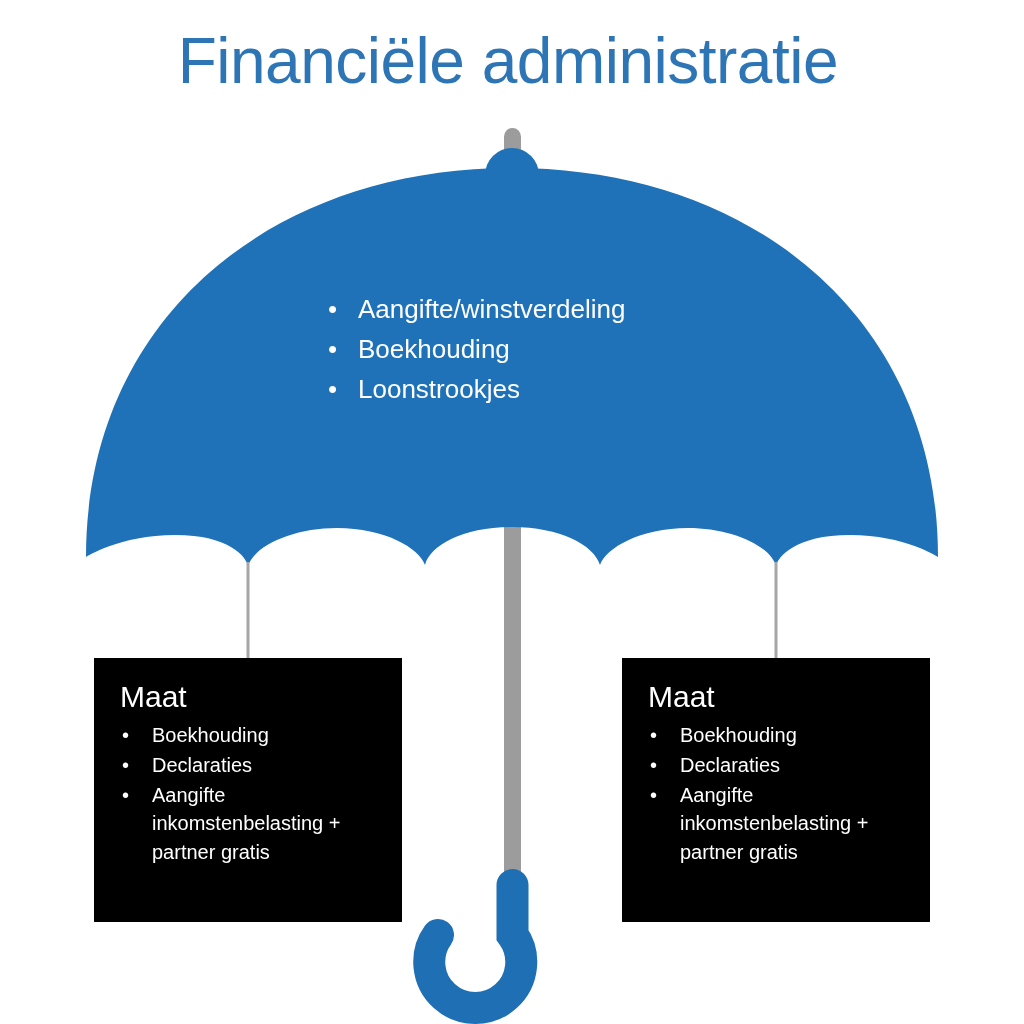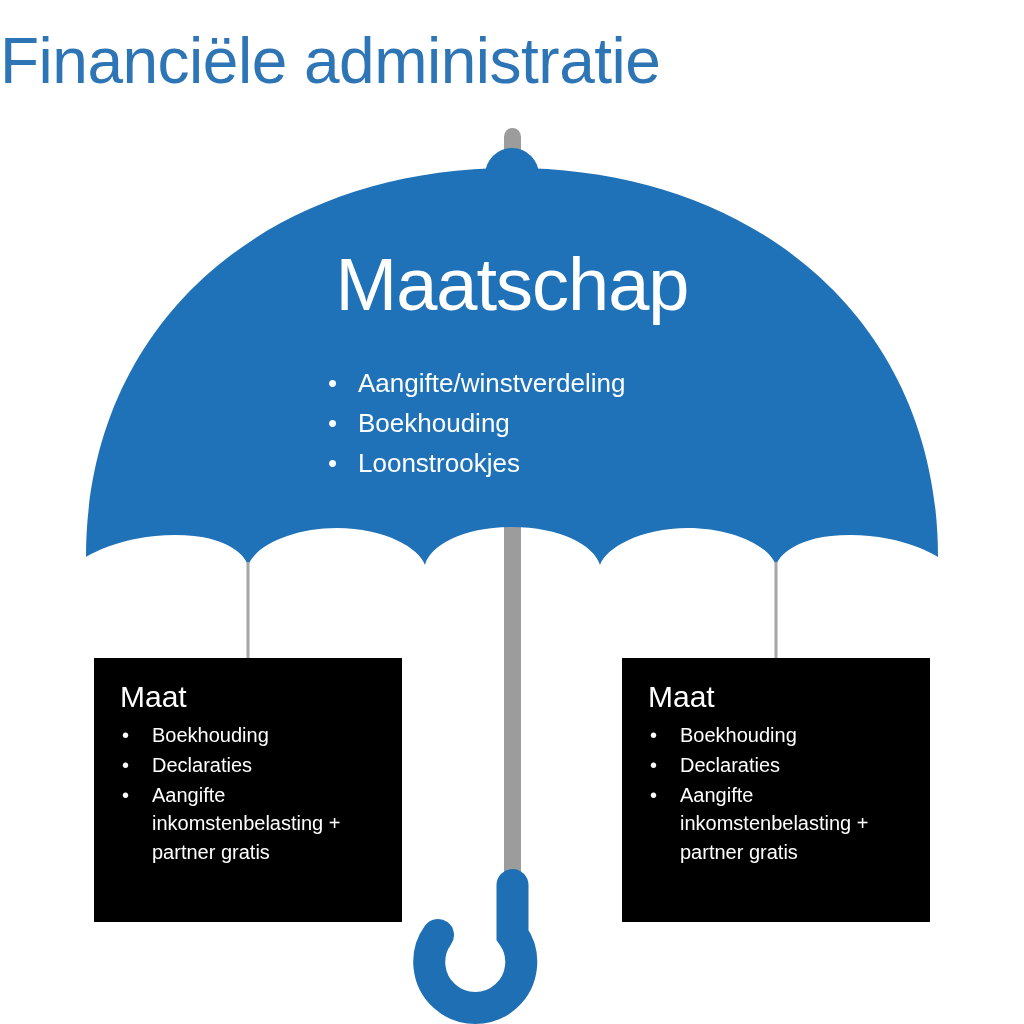--- a/index.html
+++ b/index.html
@@ -20,21 +20,21 @@
     height: 1024px;
     background: #ffffff;
   }
 
   
   .page-title {
     position: absolute;
     left: 0;
     top: 26px;
     width: 838px;
-    text-align: left;
+    text-align: right;
     font-size: 64px;
     font-weight: 400;
     color: #2E75B6;
     letter-spacing: -0.5px;
     line-height: 1.1;
     white-space: nowrap;
   }
 
   
   .umbrella-svg {
@@ -155,21 +155,20 @@
              C 120 535, 86 557, 86 557
              Z" fill="#1F72B8"></path>
 
     <path d="M 512.5 885 L 512.5 935 A 46 46 0 1 1 438 935" fill="none" stroke="#1F6FB5" stroke-width="32" stroke-linecap="round"></path>
 
     <rect x="246.5" y="562" width="3" height="98" fill="#A6A6A6"></rect>
     <rect x="774.5" y="562" width="3" height="98" fill="#A6A6A6"></rect>
   </svg>
 
   <div class="canopy-text">
-    <div class="canopy-title">Maatschap</div>
     <ul class="canopy-list">
       <li>
         <span class="bullet">•</span>
         <span>Aangifte/winstverdeling</span>
       </li>
       <li>
         <span class="bullet">•</span>
         <span>Boekhouding</span>
       </li>
       <li>

